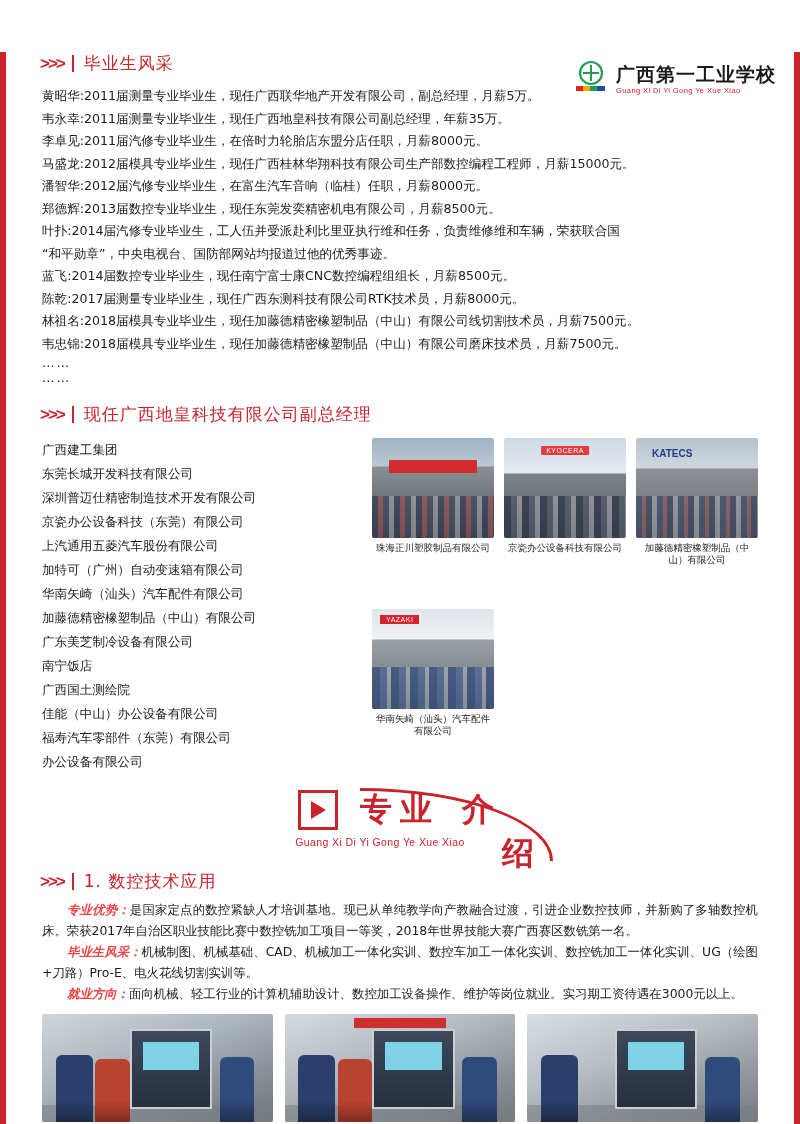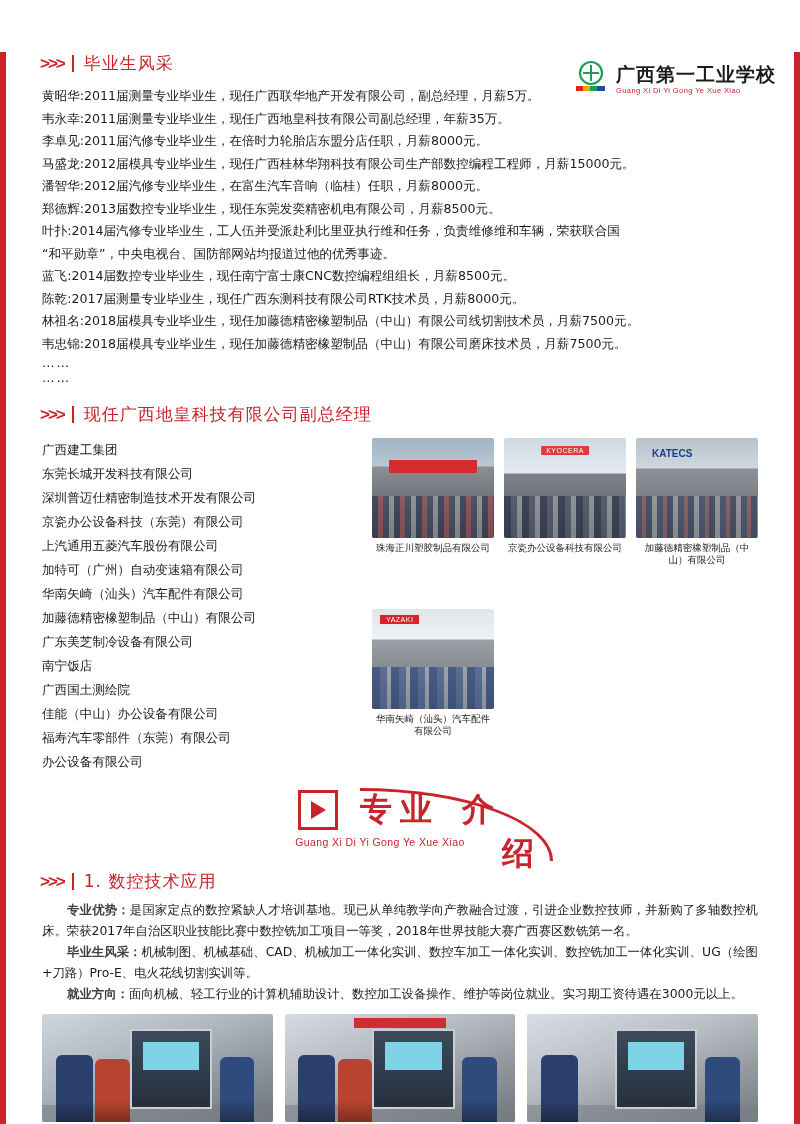--- a/index.html
+++ b/index.html
@@ -211,22 +211,23 @@
   .major-body {
     margin: 6px 36px 0 36px;
     font-family: "DejaVu Sans", sans-serif;
     font-size: 12.4px;
     line-height: 21px;
     color: #1b1b1b;
     text-align: justify;
   }
   .major-body p { margin: 0 0 0 0; text-indent: 25px; }
   .lbl {
-    color: #404040;
+    color: #ef4444;
     font-weight: bold;
+    font-style: italic;
   }
   
   .bot-grid {
     display: grid;
     grid-template-columns: 1fr 1fr 1fr;
     gap: 0 12px;
     margin: 10px 36px 0 36px;
   }
   .bphoto {
     width: 100%;

